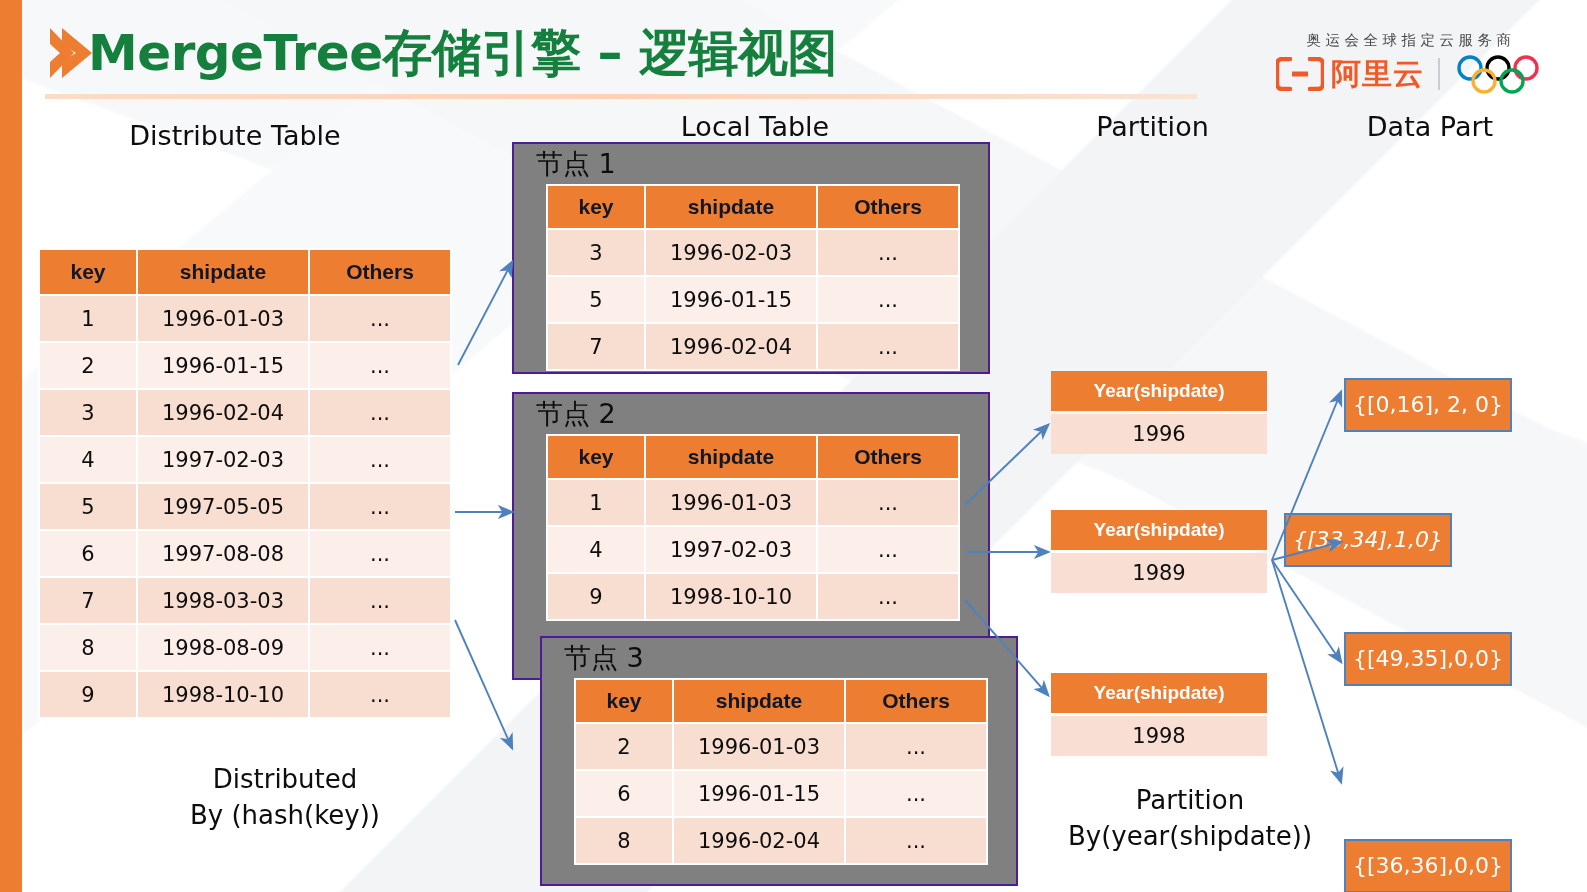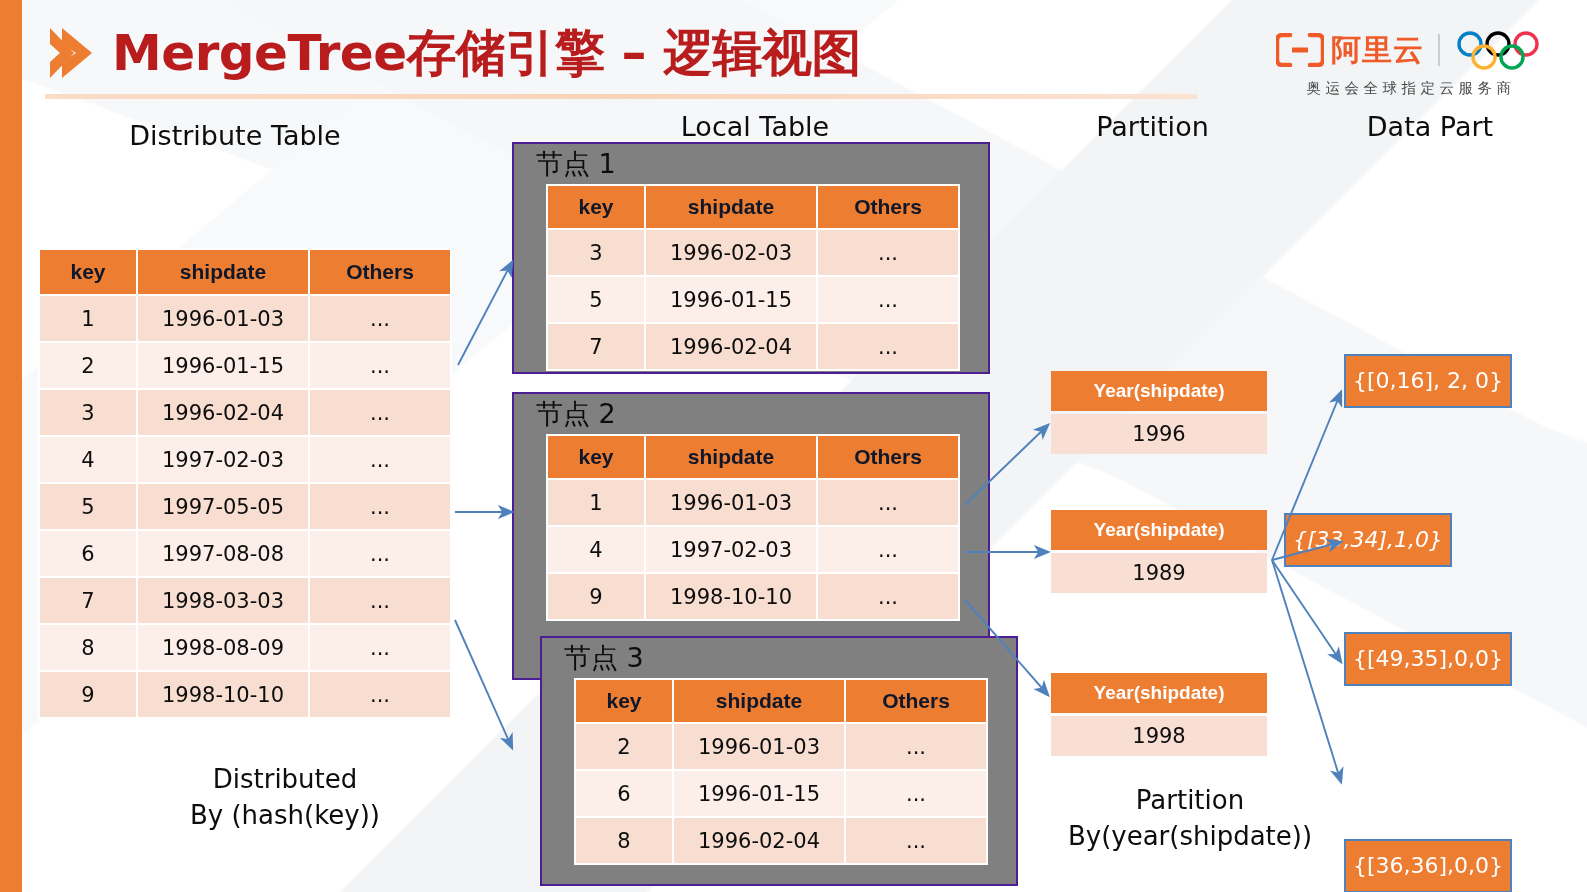--- a/index.html
+++ b/index.html
@@ -25,22 +25,22 @@
   
   #left-bar {
     position: absolute; left: 0; top: 0; width: 22px; height: 892px;
     background: #ED7D31; z-index: 3;
   }
 
   
   #header { position: absolute; left: 0; top: 0; width: 1587px; height: 108px; z-index: 5; }
   #chevron-icon { position: absolute; left: 48px; top: 26px; width: 48px; height: 54px; }
   #page-title {
-    position: absolute; left: 112px; top: 20px;
-    font-size: 50px; font-weight: bold; color: #b91c1c;
+    position: absolute; left: 88px; top: 20px;
+    font-size: 50px; font-weight: bold; color: #15803d;
     letter-spacing: -0.5px; white-space: nowrap;
     font-family: "DejaVu Sans", "Liberation Sans", sans-serif;
   }
   #title-underline {
     position: absolute; left: 45px; top: 94px; width: 1152px; height: 5px;
     background: linear-gradient(90deg, #FBDCC6 0%, #F9D3B8 50%, #FBE3D2 100%);
   }
 
   
   #brand { position: absolute; right: 26px; top: 26px; width: 300px; height: 72px; z-index: 6; }
@@ -115,21 +115,21 @@
   #part-box-1 { left: 1051px; top: 510px; }
   #part-box-2 { left: 1051px; top: 673px; }
 
   
   .part-chip {
     position: absolute; width: 168px; height: 54px; z-index: 5;
     background: #ED7D31; border: 2px solid #4F81BD; color: #ffffff;
     font-size: 22px; line-height: 50px; text-align: center; white-space: nowrap;
     font-family: "DejaVu Sans", "Liberation Sans", sans-serif;
   }
-  #data-part-0 { left: 1344px; top: 354px; text-align: center; }
+  #data-part-0 { left: 1344px; top: 378px; text-align: center; }
   #data-part-1 { left: 1284px; top: 513px; font-style: italic; }
   #data-part-2 { left: 1344px; top: 632px; }
   #data-part-3 { left: 1344px; top: 795px; margin-top: 44px; }
 
   
   .caption {
     position: absolute; text-align: center; font-size: 26px; color: #0d0d0d;
     line-height: 1.38; z-index: 5; white-space: pre-line;
     font-family: "DejaVu Sans", "Liberation Sans", sans-serif;
   }
@@ -148,39 +148,39 @@
 <div id="header">
   <svg id="chevron-icon" viewBox="0 0 48 54">
     <polygon points="2,2 26,27 2,52 2,36 12,27 2,18" fill="#ED7D31"></polygon>
     <polygon points="14,2 44,27 14,52 14,36 28,27 14,18" fill="#ED7D31"></polygon>
   </svg>
   <div id="page-title">MergeTree存储引擎 – 逻辑视图</div>
   <div id="title-underline"></div>
 </div>
 
 <div id="brand">
+  <div id="brand-tagline">奥运会全球指定云服务商</div>
   <div id="brand-row">
     <div id="brand-mark">
       <svg width="48" height="34" viewBox="0 0 48 34">
         <path d="M14 2 H6 A5 5 0 0 0 1 7 V27 A5 5 0 0 0 6 32 H14" stroke="#F05A28" stroke-width="4.5" fill="none" stroke-linecap="round"></path>
         <path d="M34 2 H42 A5 5 0 0 1 47 7 V27 A5 5 0 0 1 42 32 H34" stroke="#F05A28" stroke-width="4.5" fill="none" stroke-linecap="round"></path>
         <rect x="16" y="14.5" width="16" height="5" fill="#F05A28"></rect>
       </svg>
       <span id="brand-name">阿里云</span>
     </div>
     <div id="brand-divider"></div>
     <svg width="92" height="42" viewBox="0 0 92 42">
       <circle cx="16" cy="15" r="11" stroke="#0081C8" stroke-width="3.4" fill="none"></circle>
       <circle cx="44" cy="15" r="11" stroke="#000000" stroke-width="3.4" fill="none"></circle>
       <circle cx="72" cy="15" r="11" stroke="#EE334E" stroke-width="3.4" fill="none"></circle>
       <circle cx="30" cy="28" r="11" stroke="#FCB131" stroke-width="3.4" fill="none"></circle>
       <circle cx="58" cy="28" r="11" stroke="#00A651" stroke-width="3.4" fill="none"></circle>
     </svg>
   </div>
-  <div id="brand-tagline">奥运会全球指定云服务商</div>
 </div>
 
 <div class="col-heading" id="heading-distribute">Distribute Table</div>
 <div class="col-heading" id="heading-local">Local  Table</div>
 <div class="col-heading" id="heading-partition">Partition</div>
 <div class="col-heading" id="heading-datapart">Data Part</div>
 
 <table class="dtable" id="distribute-table">
   <colgroup>
       <col style="width:98px">

